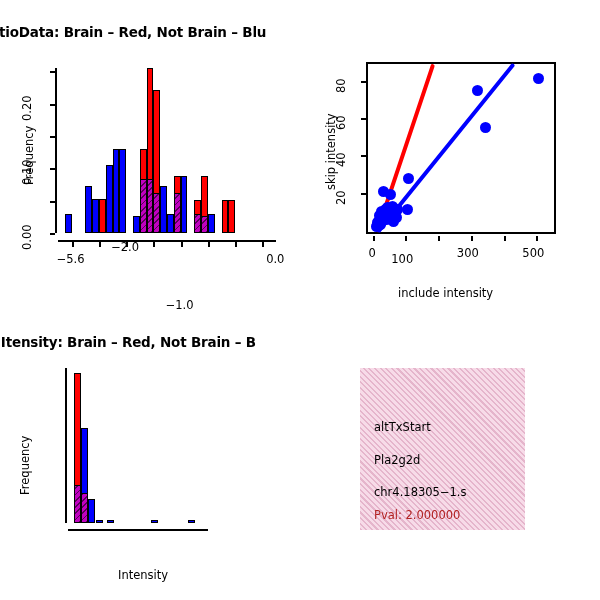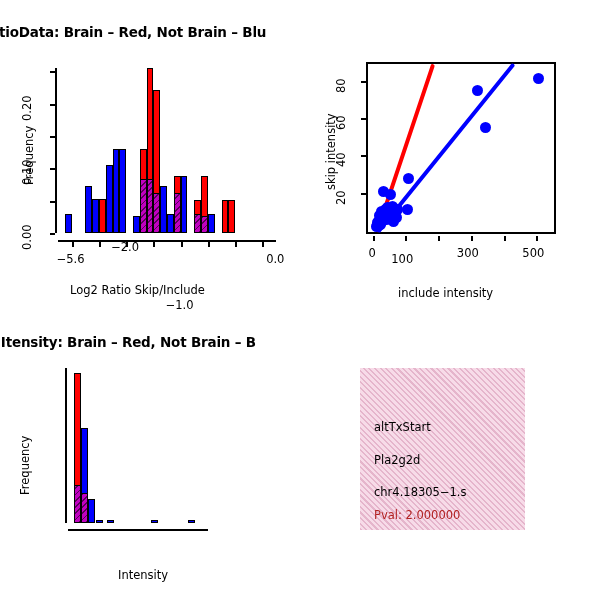--- a/index.html
+++ b/index.html
@@ -65,21 +65,20 @@
 </style>
 </head>
 <body>
 
 <div class="panel" style="left:0;top:0;width:300px;height:310px;">
 
   <div class="ttl" style="left:-20px;top:24px;">RatioData: Brain – Red, Not Brain – Blu</div>
 
   <div class="axlab vert" style="left:22px;top:185px;">Frequency</div>
 
-  <div class="axlab" style="left:70px;top:283px;">Log2 Ratio Skip/Include</div>
 
   <div class="bars" id="ratio-bars" style="left:58px;top:65px;width:218px;height:168px;">
       <div class="bar blue" style="left:6.8125px;width:6.8125px;height:19.384615384615383px;z-index:1;"></div>
       <div class="bar blue" style="left:27.25px;width:6.8125px;height:46.523076923076914px;z-index:1;"></div>
       <div class="bar blue" style="left:34.0625px;width:6.8125px;height:34.246153846153845px;z-index:1;"></div>
       <div class="bar red" style="left:40.875px;width:6.8125px;height:34.246153846153845px;z-index:1;"></div>
       <div class="bar blue" style="left:47.6875px;width:6.8125px;height:67.84615384615384px;z-index:1;"></div>
       <div class="bar blue" style="left:54.5px;width:6.8125px;height:84px;z-index:1;"></div>
       <div class="bar blue" style="left:61.3125px;width:6.8125px;height:84px;z-index:1;"></div>
       <div class="bar blue" style="left:74.9375px;width:6.8125px;height:16.799999999999997px;z-index:1;"></div>

